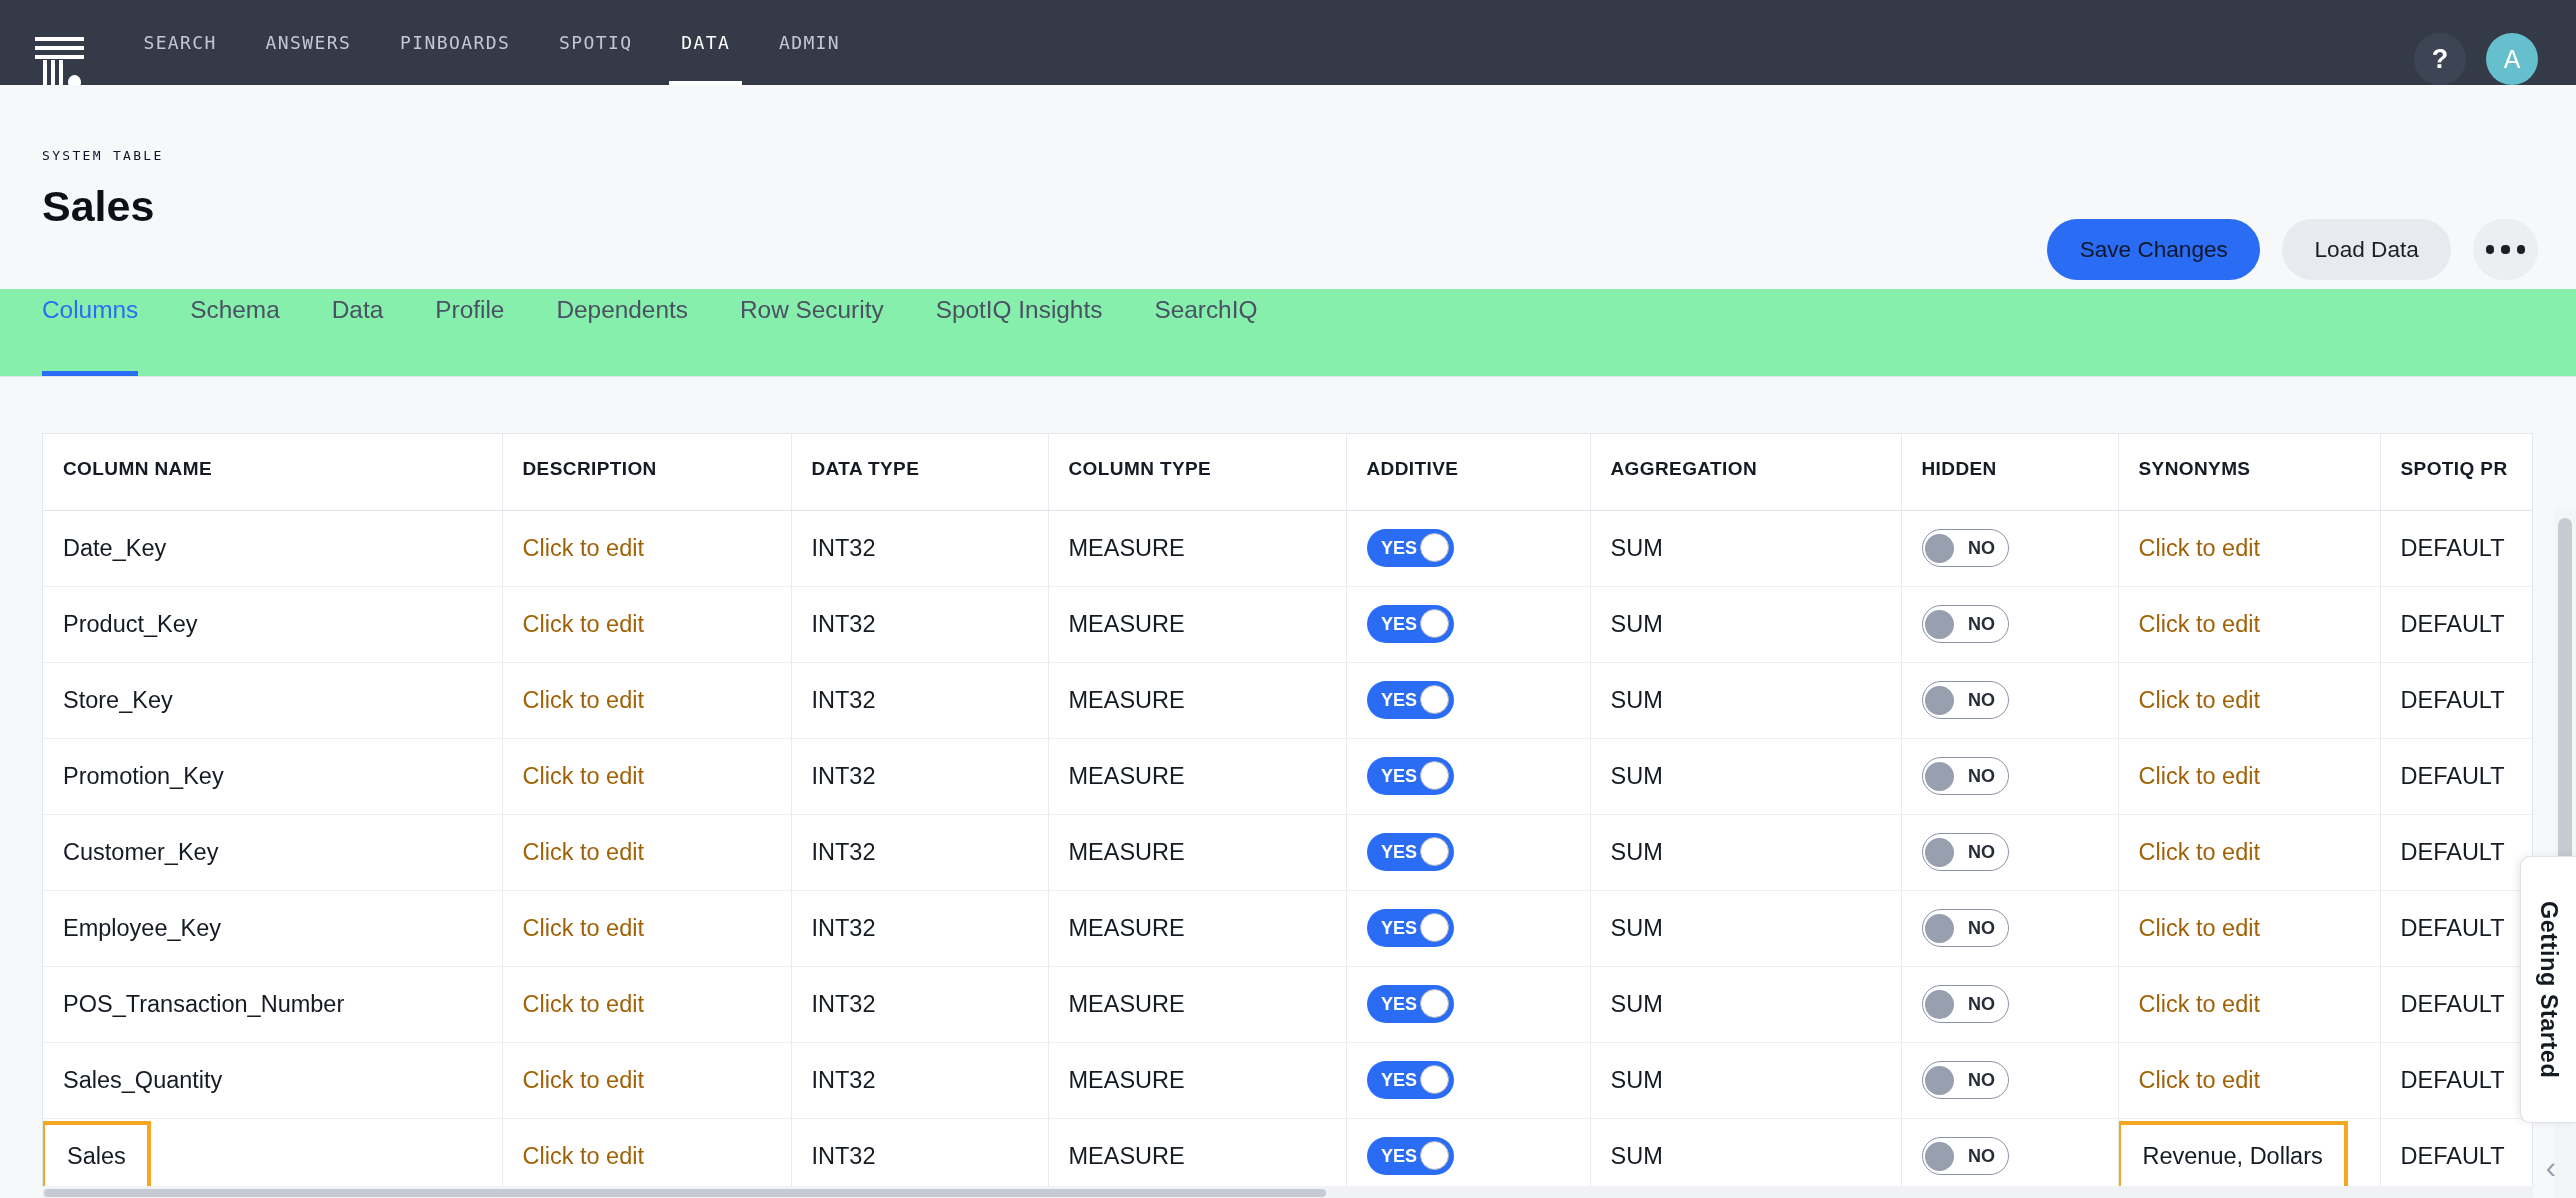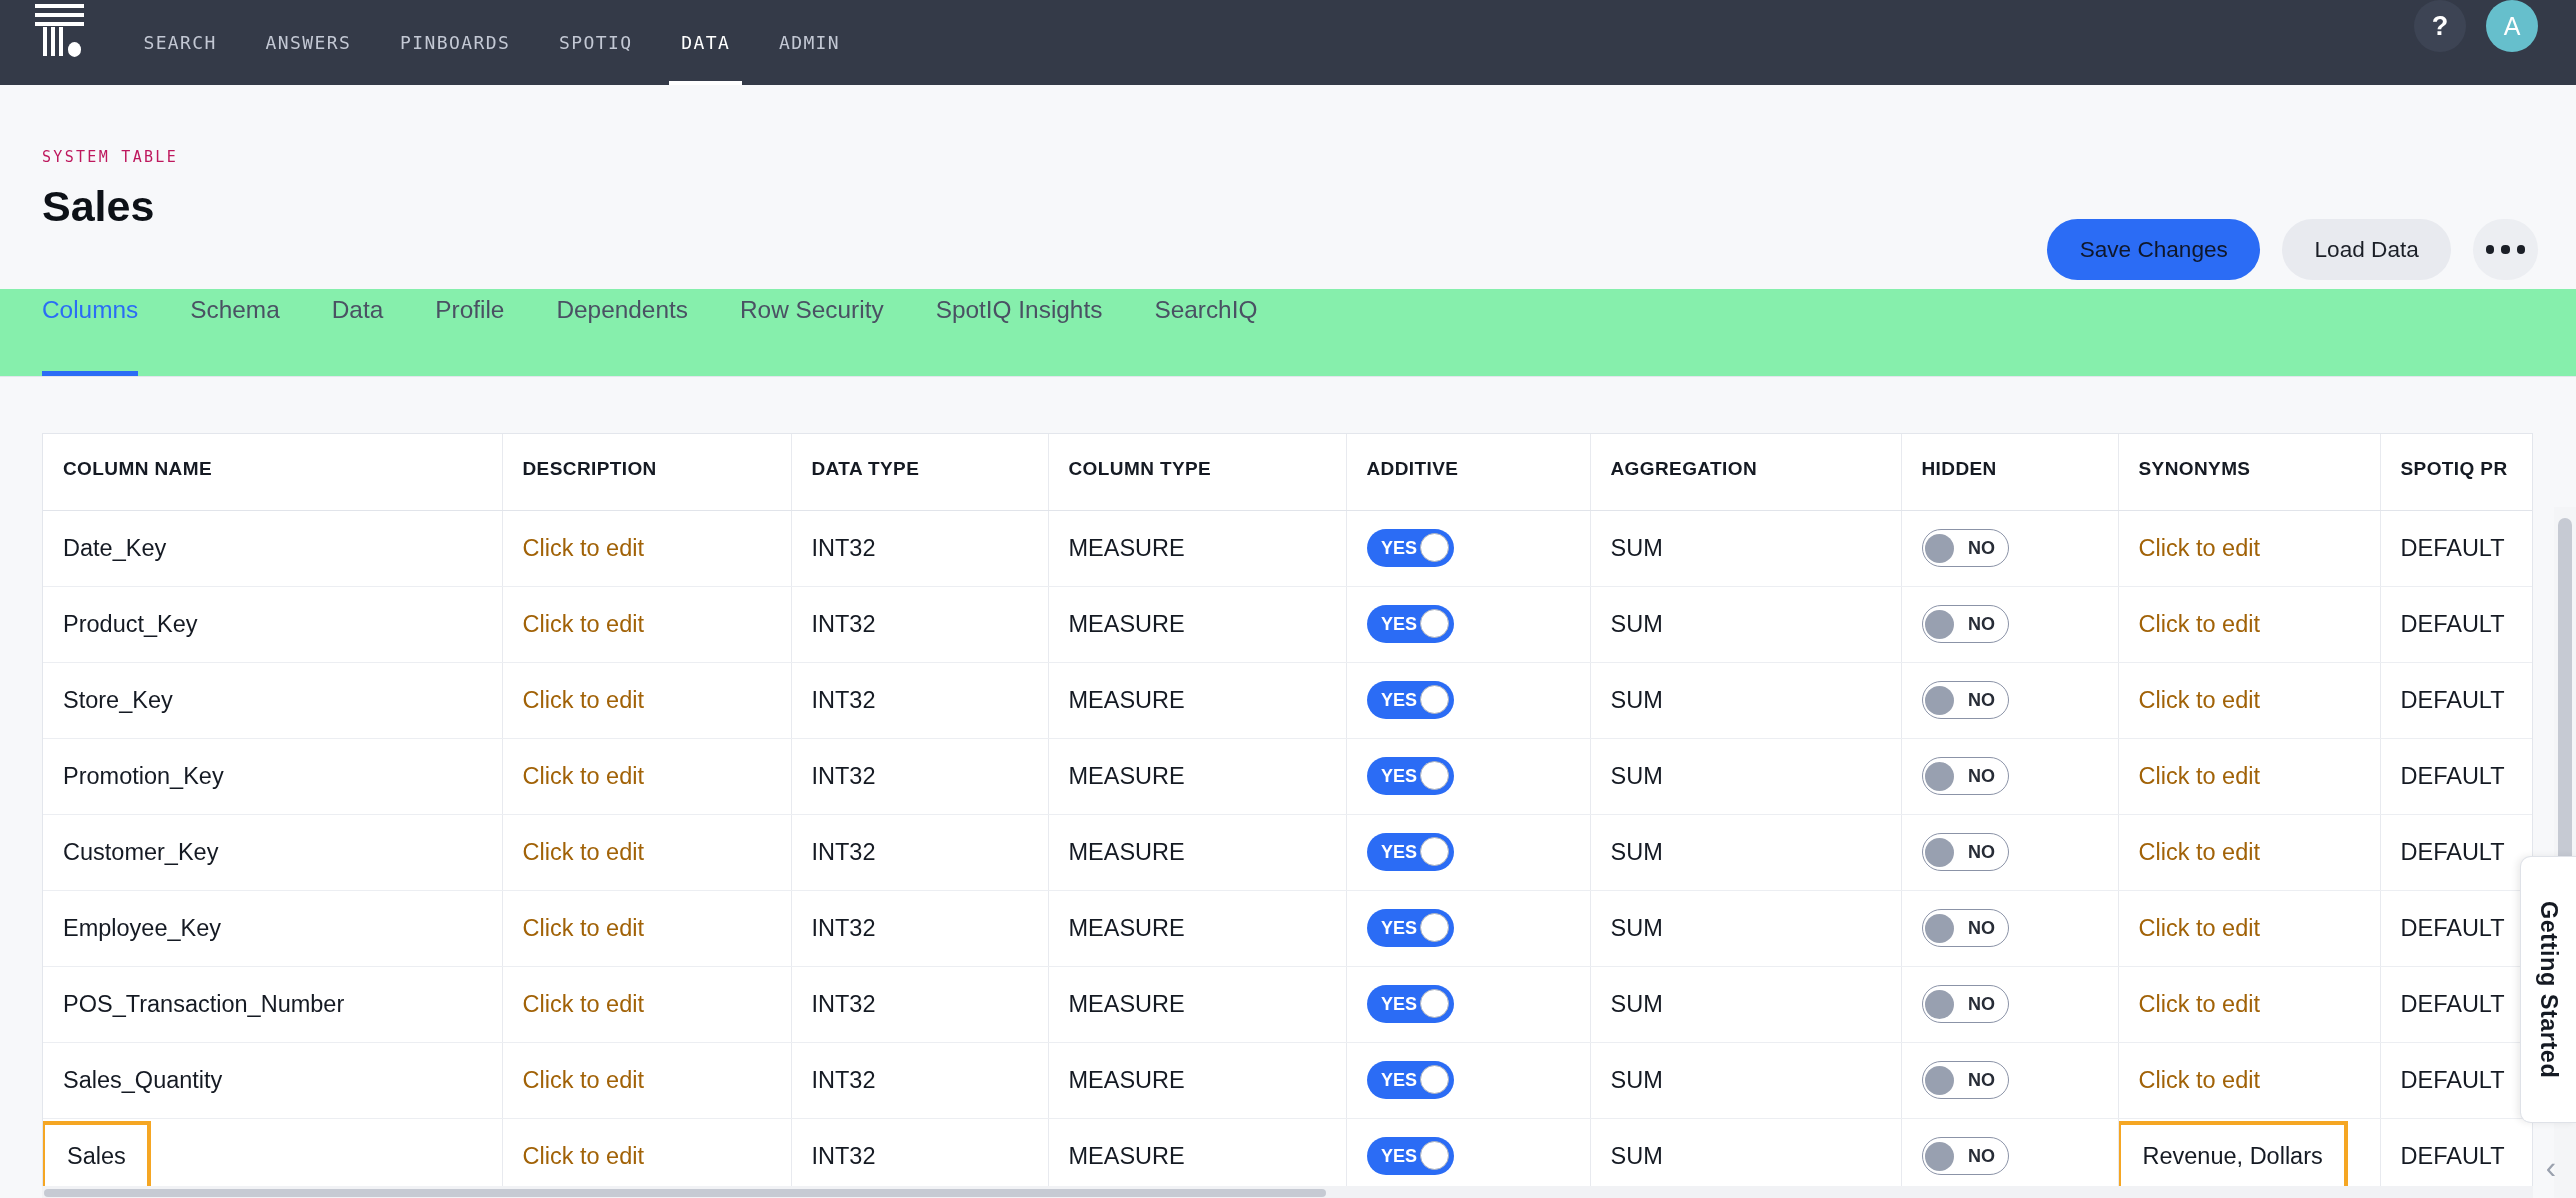--- a/index.html
+++ b/index.html
@@ -7,21 +7,21 @@
     width: 2576px; height: 1199px;
     font-family: "Liberation Sans", sans-serif;
     background: #ffffff;
     overflow: hidden;
   }
   .app { position: relative; width: 2576px; height: 1199px; background:#f7f8fa; }
 
   
   .topnav {
     position: absolute; top:0; left:0; width:2576px; height:85px;
-    background:#343a48; display:flex; align-items:flex-start;
+    background:#343a48; display:flex; align-items:flex-end;
   }
   .logo-wrap { width:119px; display:flex; align-items:center; justify-content:center; }
   .logo { position:relative; width:52px; height:52px; }
   .logo .bar { position:absolute; left:1.8px; width:49px; height:4.5px; background:#fff; }
   .logo .b1 { top:3.6px; } .logo .b2 { top:12.6px; } .logo .b3 { top:21.7px; }
   .logo .stem { position:absolute; top:27px; left:17px; width:4.5px; height:29px; background:#fff;}
   .logo .stem2 { position:absolute; top:27px; left:25px; width:4.5px; height:29px; background:#fff;}
   .logo .stem3 { position:absolute; top:27px; left:9px; width:4.5px; height:29px; background:#fff;}
   .logo .dot { position:absolute; top:42px; left:34px; width:13.5px; height:15.3px; border-radius:50%; background:#fff; }
 
@@ -46,21 +46,21 @@
     width:52px; height:52px; border-radius:50%; background:#66bfcc;
     display:flex; align-items:center; justify-content:center;
     color:#ffffff; font-size:25px; cursor:pointer;
   }
 
   
   .page-head { position:absolute; top:85px; left:0; width:2576px; height:181px; background:#f7f8fa; }
   .eyebrow {
     position:absolute; left:42px; top:63px;
     font-family:"DejaVu Sans Mono", monospace;
-    font-size:15px; letter-spacing:2.3px; color:#be185d;
+    font-size:13px; letter-spacing:2.3px; color:#0f172a;
   }
   .page-title { position:absolute; left:42px; top:97px; font-size:43px; font-weight:bold; color:#0d1117; }
 
   .actions { position:absolute; right:38px; top:134px; display:flex; align-items:center; gap:21.7px; }
   .btn {
     height:61px; border-radius:31px; display:flex; align-items:center; justify-content:center;
     font-size:22.6px; padding:0 32.5px; cursor:pointer; white-space:nowrap;
   }
   .btn-primary { background:#2b6cf5; color:#0f172a; }
   .btn-secondary { background:#e8eaef; color:#1b1f27; }

